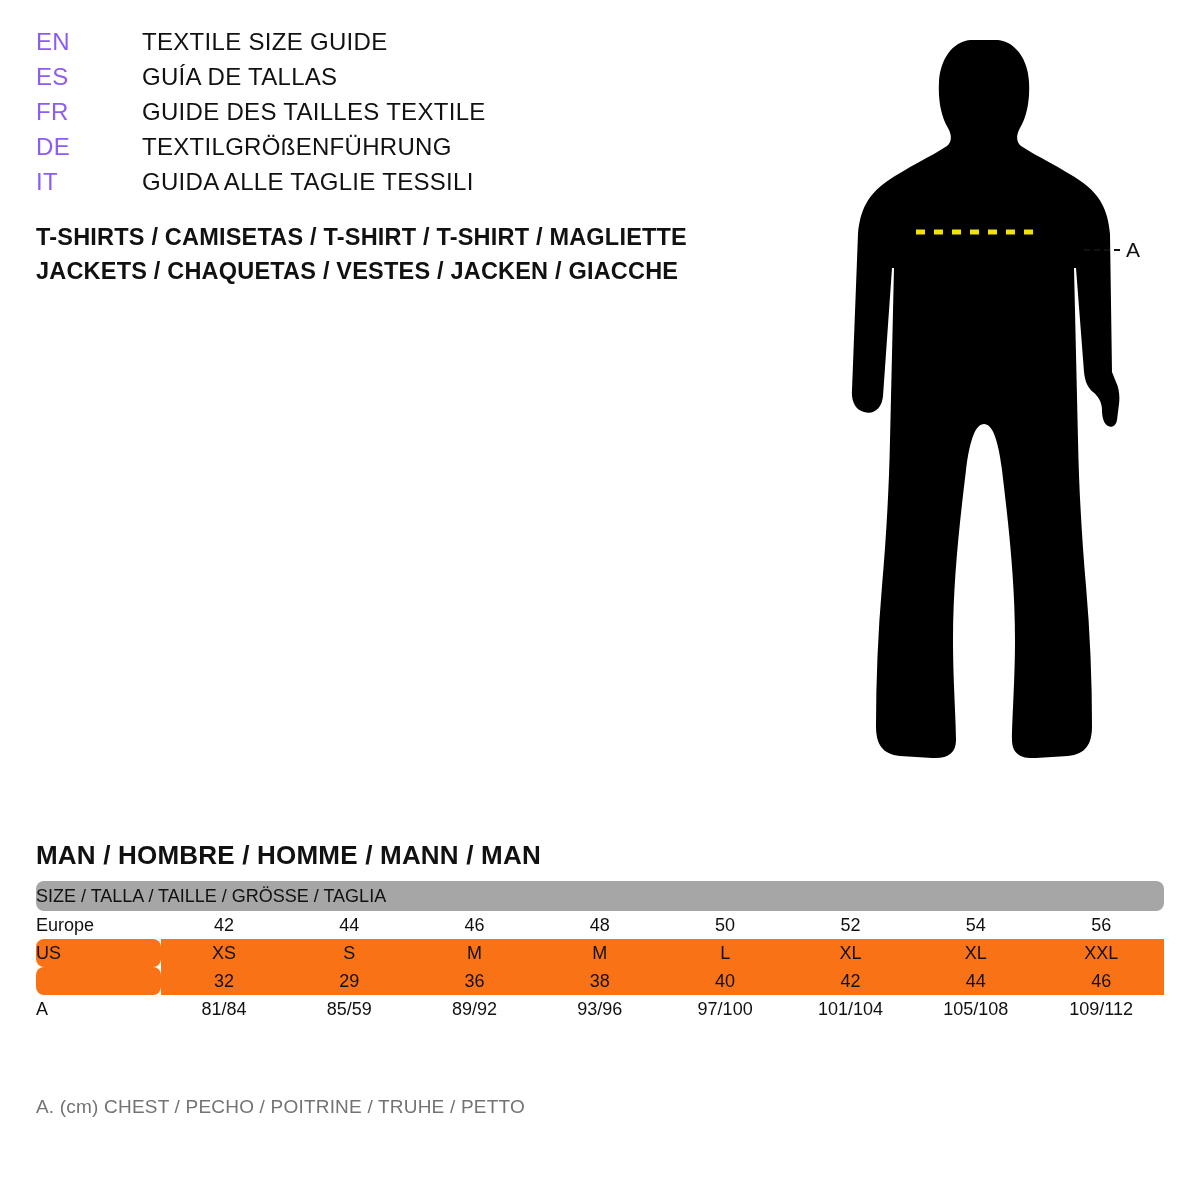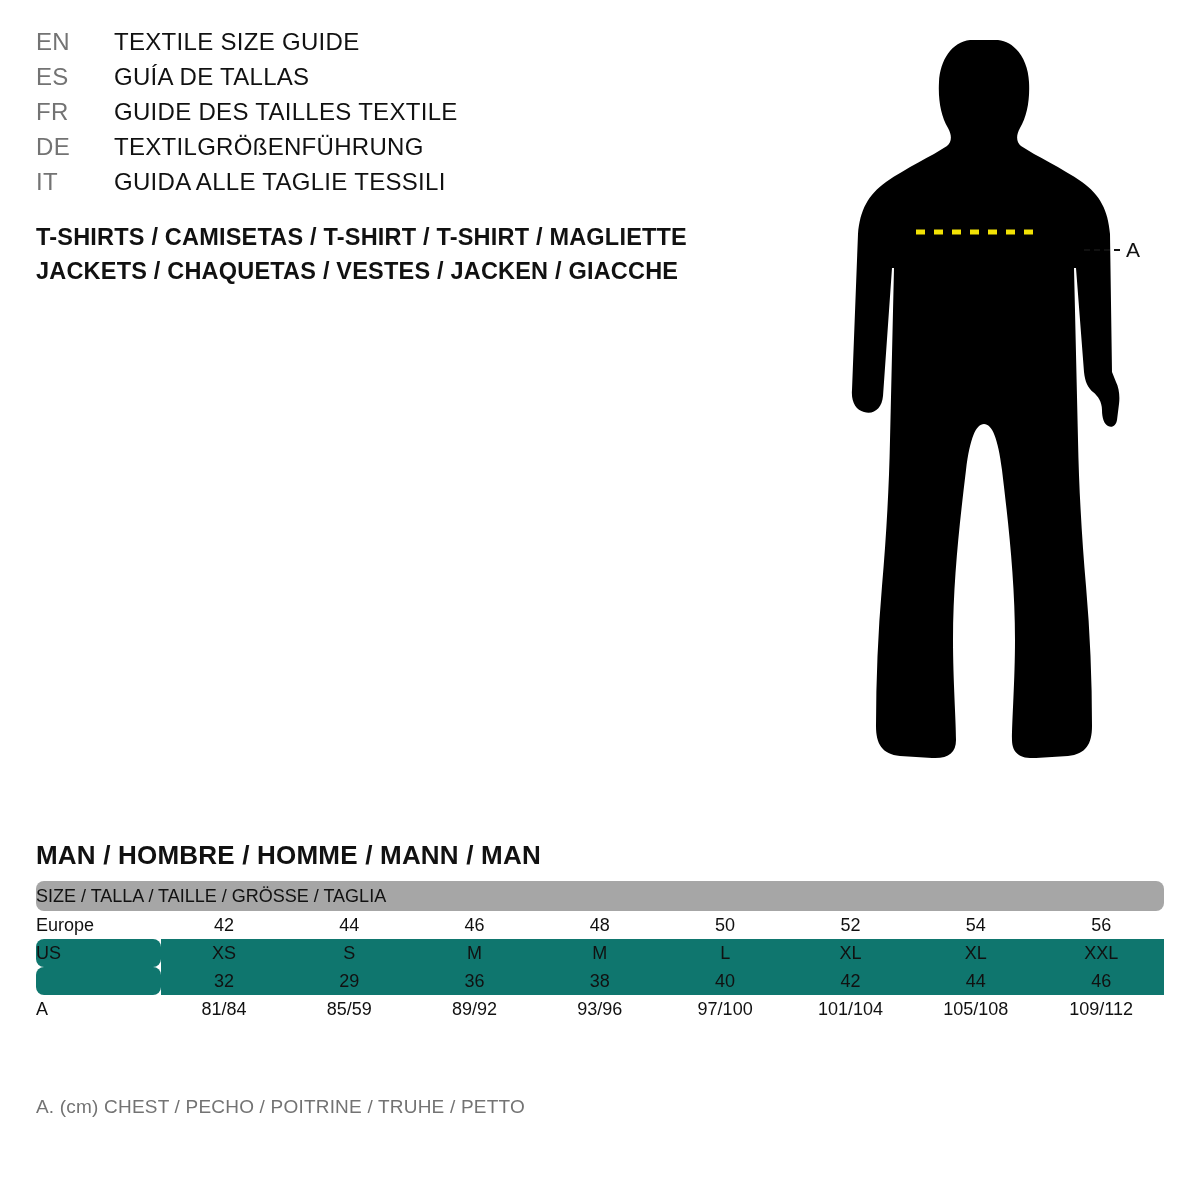--- a/index.html
+++ b/index.html
@@ -30,26 +30,27 @@
   }
   .lang-row {
     display: flex;
     align-items: baseline;
     height: 35px;
   }
   .lang-code {
     width: 78px;
     font-size: 24px;
     letter-spacing: 0.3px;
-    color: #737373;
+    color: #8b5cf6;
   }
   .lang-text {
     font-size: 24px;
     letter-spacing: 0.3px;
     color: #111111;
+    margin-left: 28px;
   }
 
   .category-block {
     position: absolute;
     left: 36px;
     top: 220px;
     width: 760px;
   }
   .category-line {
     font-size: 23.5px;
@@ -120,21 +121,21 @@
   }
   td.val {
     text-align: center;
   }
   tr.header-row td {
     background: #a6a6a6;
     font-size: 18px;
     height: 30px;
   }
   tr.shade td {
-    background: #0f766e;
+    background: #f97316;
   }
   tr.plain td {
     background: #ffffff;
   }
   .footnote {
     position: absolute;
     left: 36px;
     top: 1096px;
     font-size: 19px;
     color: #737373;

